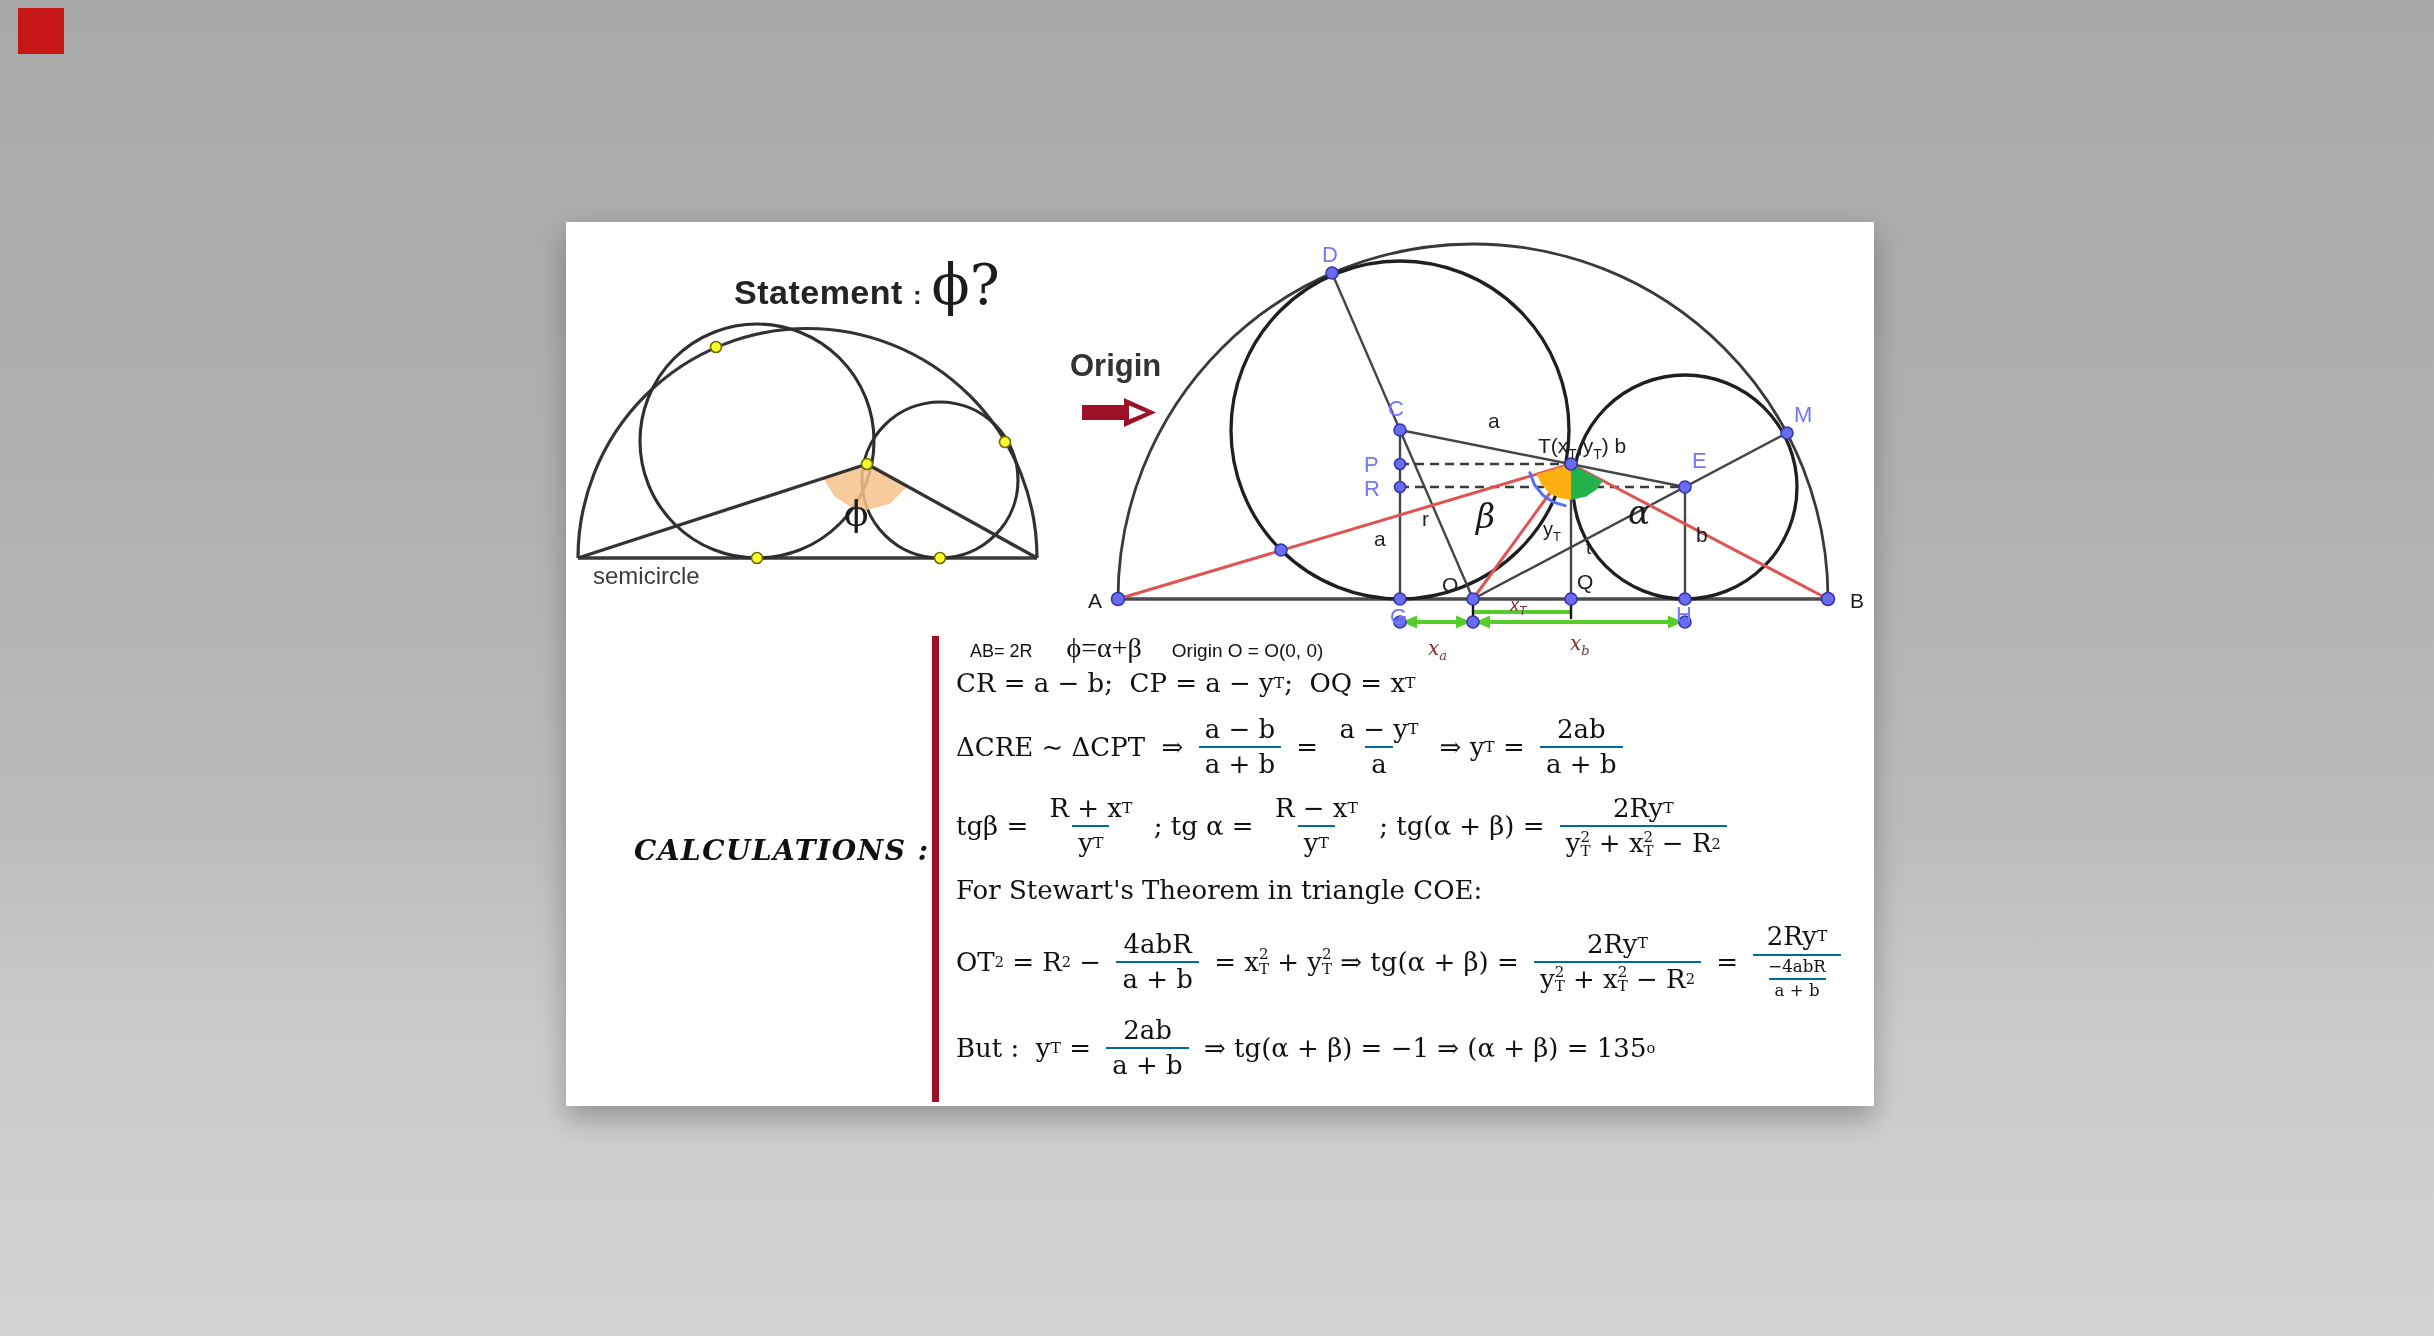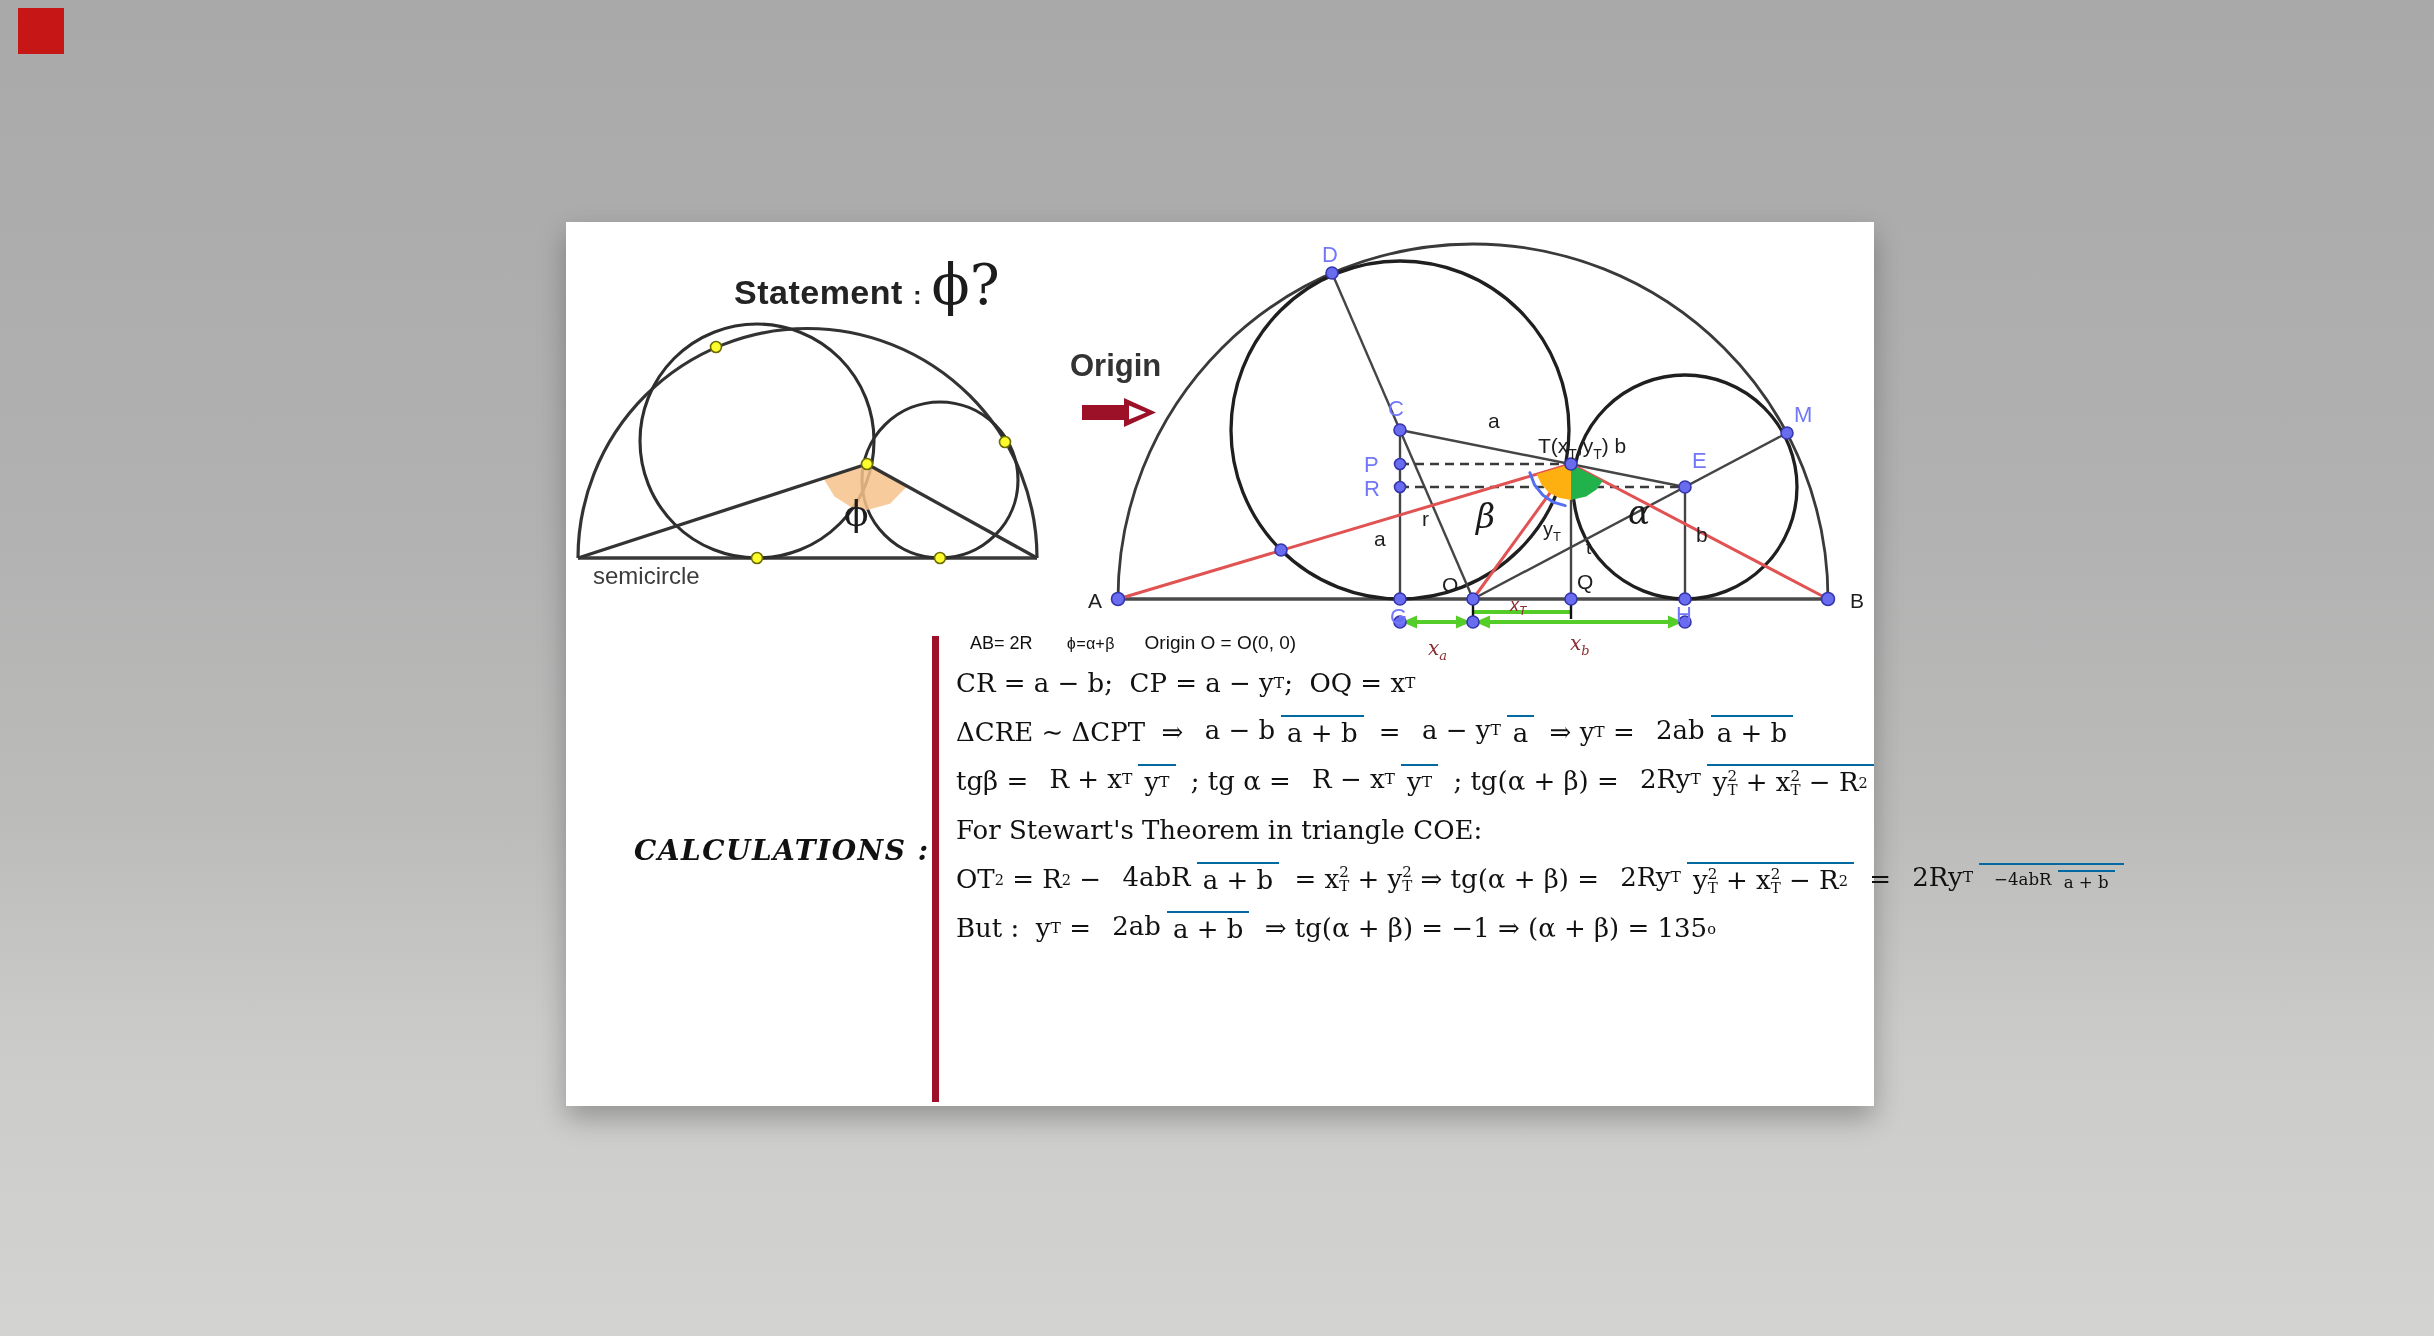--- a/index.html
+++ b/index.html
@@ -21,38 +21,38 @@
     background:#ffffff;box-shadow:0 12px 26px rgba(0,0,0,.28);
   }
   .slide-svg{position:absolute;left:0;top:0;width:1308px;height:884px}
   .title{position:absolute;left:168px;top:30px;display:flex;align-items:baseline;gap:10px;color:#232323}
   .title .t-main{font-size:34px;font-weight:bold;letter-spacing:.5px}
   .title .t-colon{font-size:26px;font-weight:bold}
   .title .t-phi{font-family:"DejaVu Serif",serif;font-size:56px;font-weight:500;color:#1c1c1c}
   .desing{position:absolute;left:504px;top:126px;font-size:31px;font-weight:bold;color:#333}
   .header-row{position:absolute;left:404px;top:410px;display:flex;align-items:baseline;color:#111;white-space:pre}
   .hr-ab{font-size:18px}
-  .hr-phi{font-size:16px;font-family:Liberation Mono, monospace;margin-left:34px}
+  .hr-phi{font-size:28px;font-family:Liberation Serif, serif;margin-left:34px}
   .hr-origin{font-size:19px;margin-left:30px}
   .calc-label{
     position:absolute;left:68px;top:612px;font-family:"DejaVu Serif",serif;
     font-weight:bold;font-size:28px;letter-spacing:1.5px;color:#111;font-style:italic;
   }
   .red-bar{position:absolute;left:366px;top:414px;width:7px;height:466px;background:var(--c-darkred)}
   .formulas{
     position:absolute;left:390px;top:444px;width:910px;
     display:flex;flex-direction:column;gap:15px;
     font-family:"DejaVu Serif",serif;font-size:26px;color:#111;
   }
   .formula-line{display:flex;align-items:center;flex-wrap:nowrap;min-height:34px}
   .tk{white-space:pre}
   .sb{font-size:60%;vertical-align:-0.35em;white-space:pre}
   .sp{font-size:56%;vertical-align:0.55em;white-space:pre}
   .sspair{display:inline-flex;flex-direction:column;align-items:flex-start;font-size:58%;line-height:.95;vertical-align:-0.5em}
-  .frac{display:inline-flex;flex-direction:row;margin:0 7px;line-height:1.12;vertical-align:middle}
+  .frac{display:inline-flex;flex-direction:column;align-items:center;margin:0 7px;line-height:1.12;vertical-align:middle}
   .frac .num{padding:0 6px 2px;display:flex;align-items:center}
   .frac .den{border-top:2px solid #0369a1;padding:2px 6px 0;display:flex;align-items:center}
   .frac .frac{font-size:64%;margin:0 3px}
   svg text{user-select:none}
 </style>
 </head>
 <body>
 
 <div class="indicator"></div>
 

